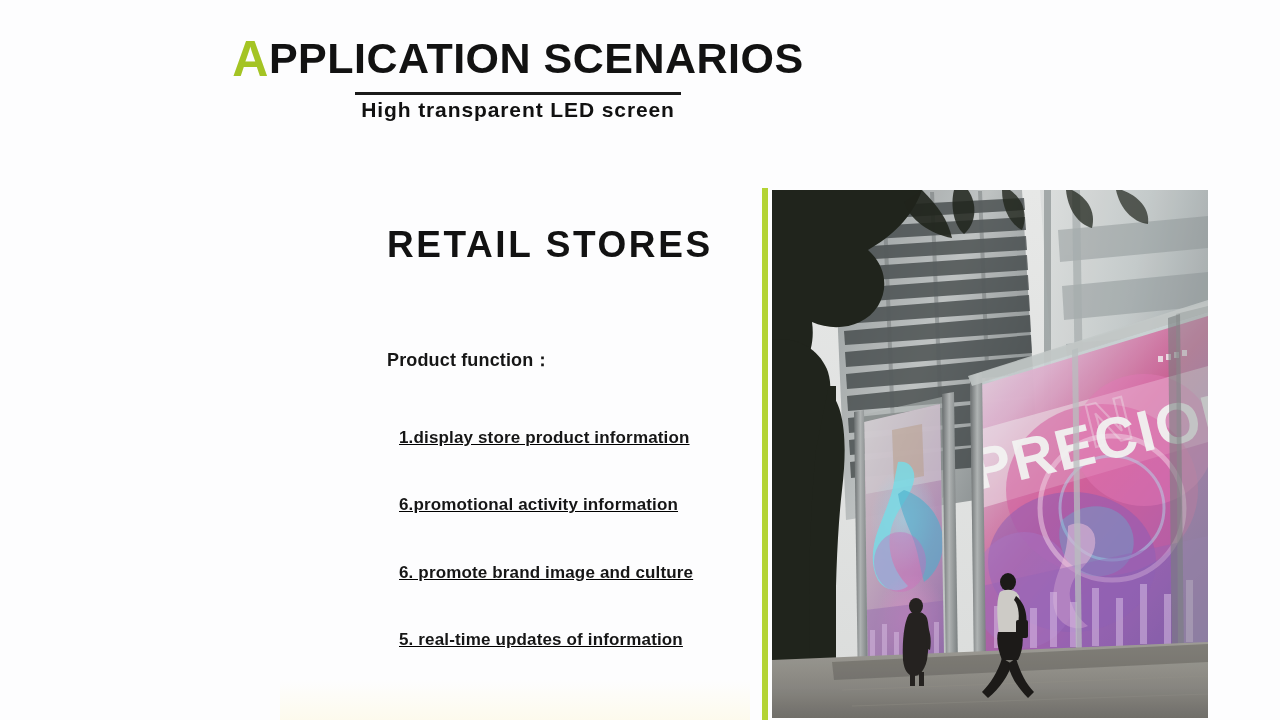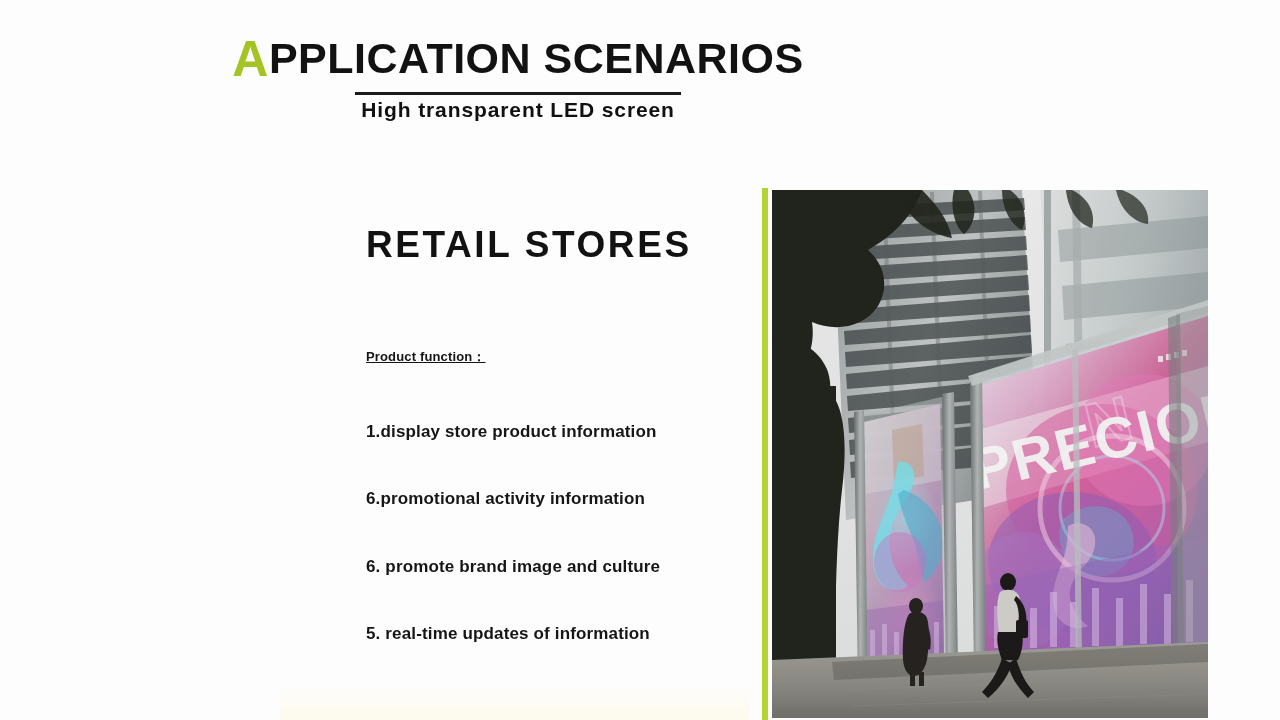--- a/index.html
+++ b/index.html
@@ -56,53 +56,53 @@
     font-size: 21px;
     font-weight: 700;
     letter-spacing: 0.9px;
     color: #111111;
     white-space: nowrap;
   }
 
   
   .content-left {
     position: absolute;
-    left: 366px;
+    left: 387px;
     top: 226px;
     width: 380px;
   }
   .section-heading {
     font-size: 37px;
     font-weight: 700;
     letter-spacing: 2.6px;
     color: #121212;
     white-space: nowrap;
     line-height: 1.05;
   }
   .bullet-list {
-    margin: 0;
+    margin: 12px;
     padding: 0;
     list-style: none;
+    text-decoration: underline;
   }
   .bullet-list li {
     font-size: 17px;
     font-weight: 700;
     color: #161616;
     letter-spacing: 0.15px;
     white-space: nowrap;
     line-height: 1.2;
   }
   .lead-line {
     margin-top: 83px;
-    font-size: 13px;
+    font-size: 18px;
     font-weight: 700;
     color: #161616;
     letter-spacing: 0.15px;
     white-space: nowrap;
-    text-decoration: underline;
   }
   .bullet-list li.item-0 { margin-top: 56px; }
   .bullet-list li.item-1,
   .bullet-list li.item-2,
   .bullet-list li.item-3,
   .bullet-list li.item-4 { margin-top: 47px; }
 
   
   .photo-block {
     position: absolute;

